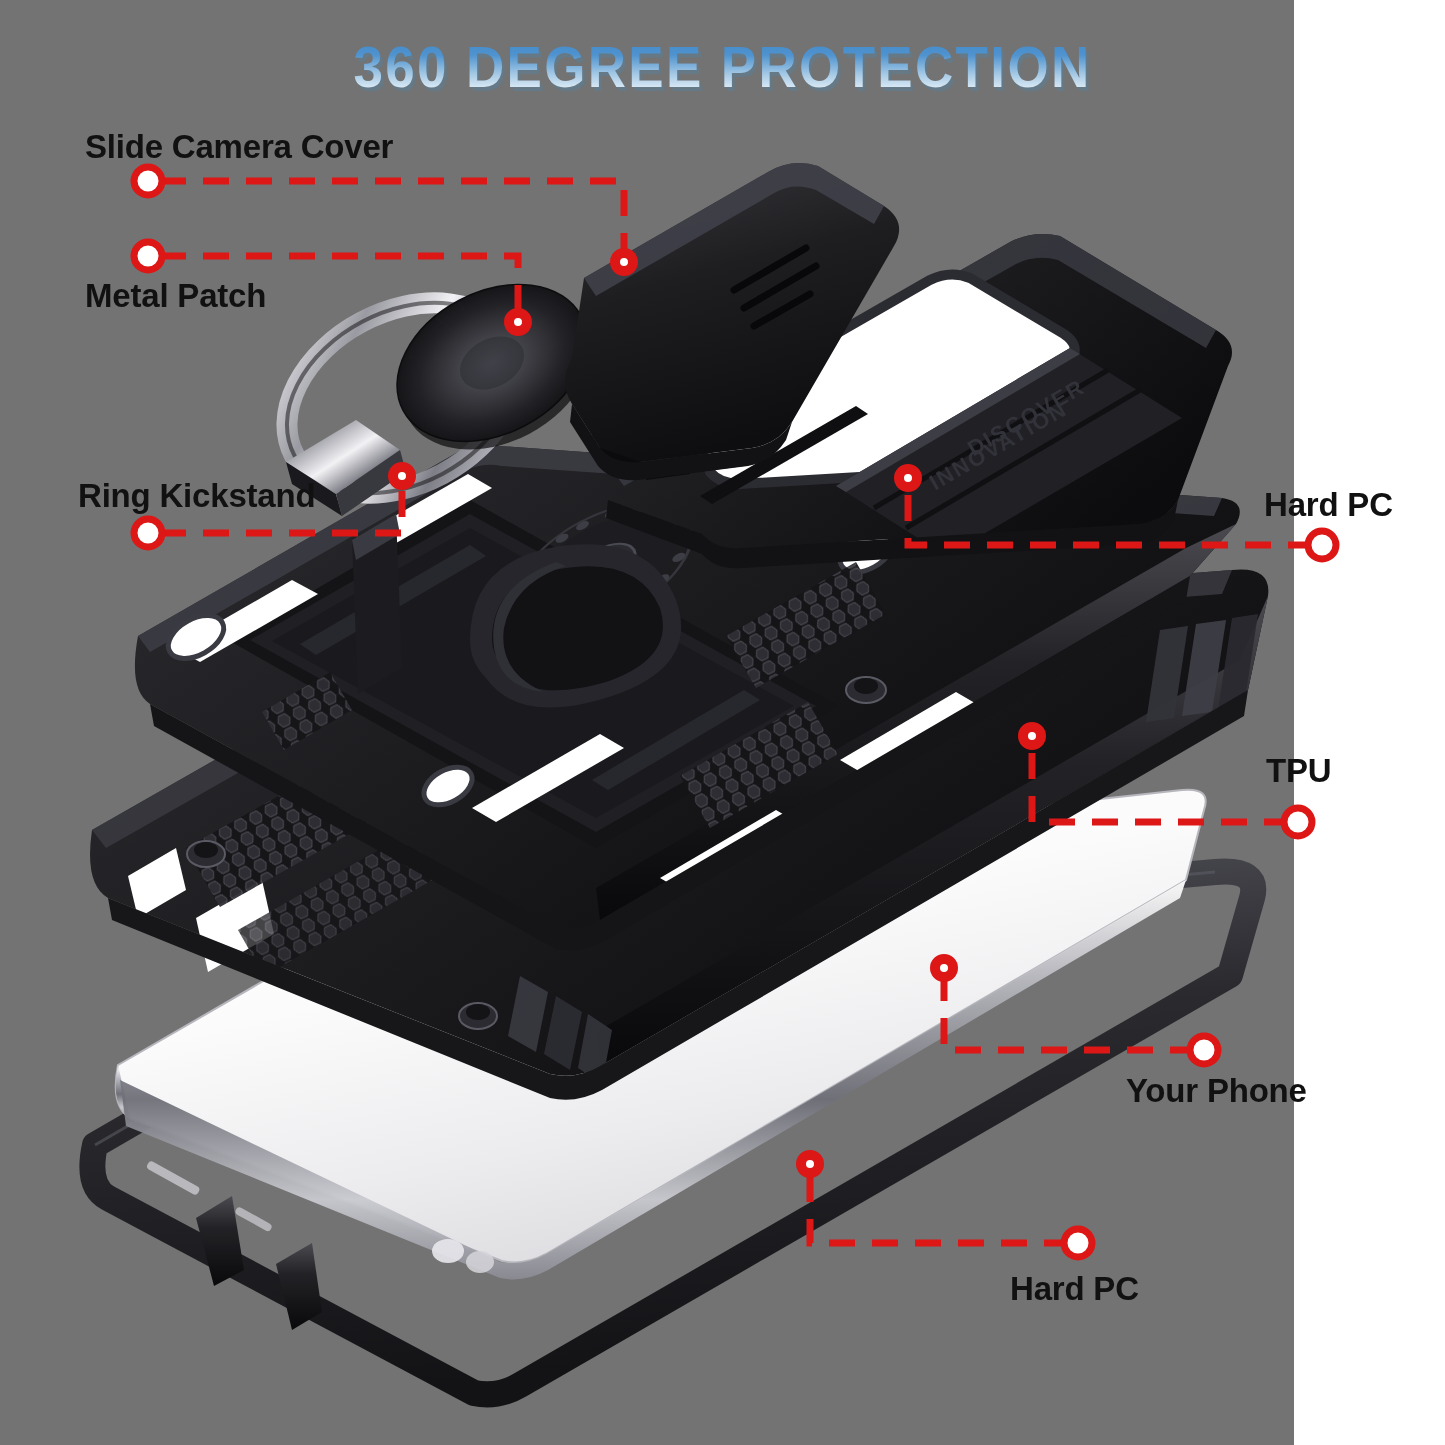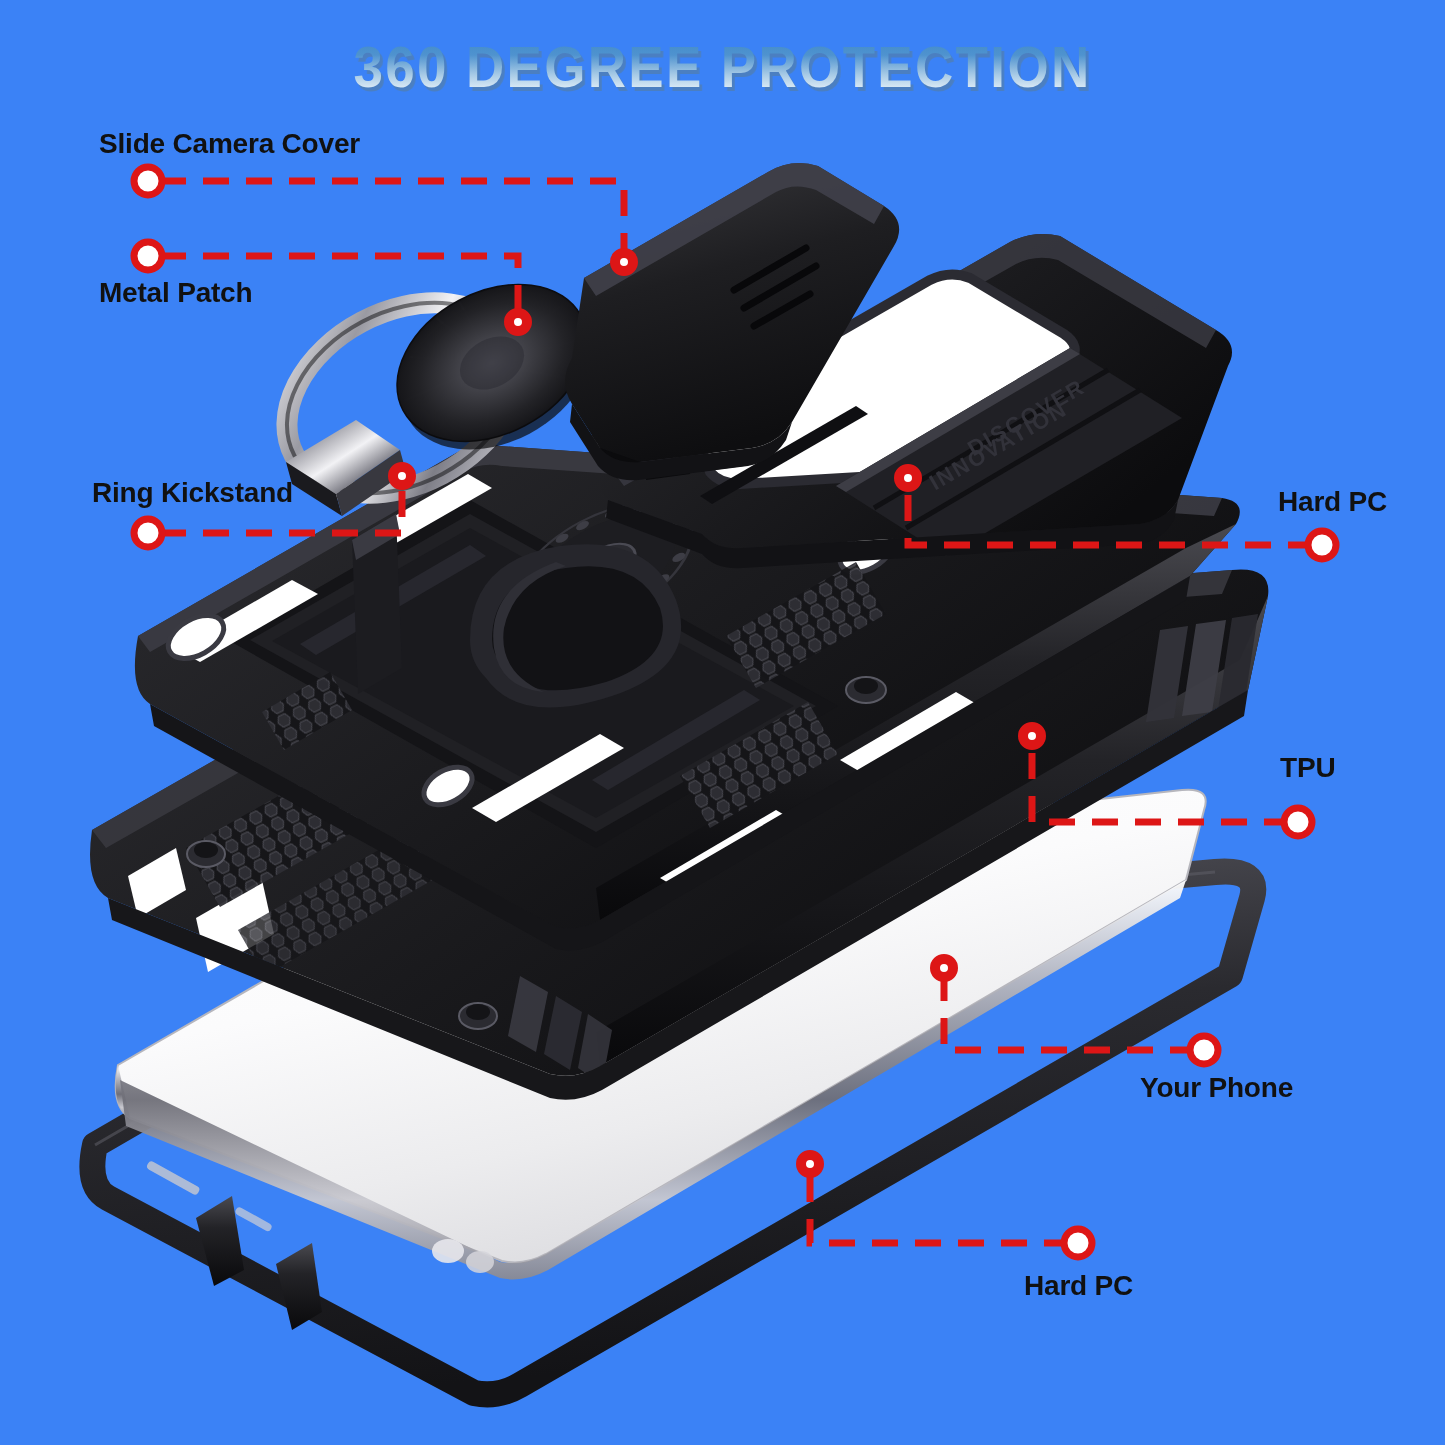--- a/index.html
+++ b/index.html
@@ -1,33 +1,33 @@
 <!DOCTYPE html>
 <html><head>
 <meta charset="utf-8">
 <style>
   html,body{margin:0;padding:0;background:#fff;}
   body{width:1445px;height:1445px;font-family:"Liberation Sans",sans-serif;overflow:hidden;}
-  #stage{position:relative;width:1445px;height:1445px;background:#3b82f6;text-decoration:underline;}
+  #stage{position:relative;width:1294px;height:1445px;background:#737373;text-decoration:underline;}
 
   
   #title{
     position:absolute;left:0;top:34px;width:1445px;text-align:center;
     font-family:"Liberation Sans",sans-serif;
     font-size:57px;font-weight:bold;letter-spacing:2.5px;
     background:linear-gradient(180deg,#3d87c8 0%,#4f93cf 32%,#a8cbe6 62%,#e8f2f9 88%,#ffffff 100%);
     -webkit-background-clip:text;background-clip:text;color:transparent;
     -webkit-text-fill-color:transparent;
     filter:drop-shadow(3px 4px 0px rgba(90,125,150,.55));
     transform:scaleX(.93);
     white-space:nowrap;
   }
 
   
-  .lbl{position:absolute;font-size:28px;font-weight:bold;color:#111;white-space:nowrap;letter-spacing:-.2px;margin-left:14px;}
+  .lbl{position:absolute;font-size:33px;font-weight:bold;color:#111;white-space:nowrap;letter-spacing:-.2px;}
 
   
   .svgoverlay{position:absolute;left:0;top:0;width:1445px;height:1445px;pointer-events:none;}
 </style>
 </head>
 <body>
 
 <div id="stage">
 
   <div id="title">360 DEGREE PROTECTION</div>

